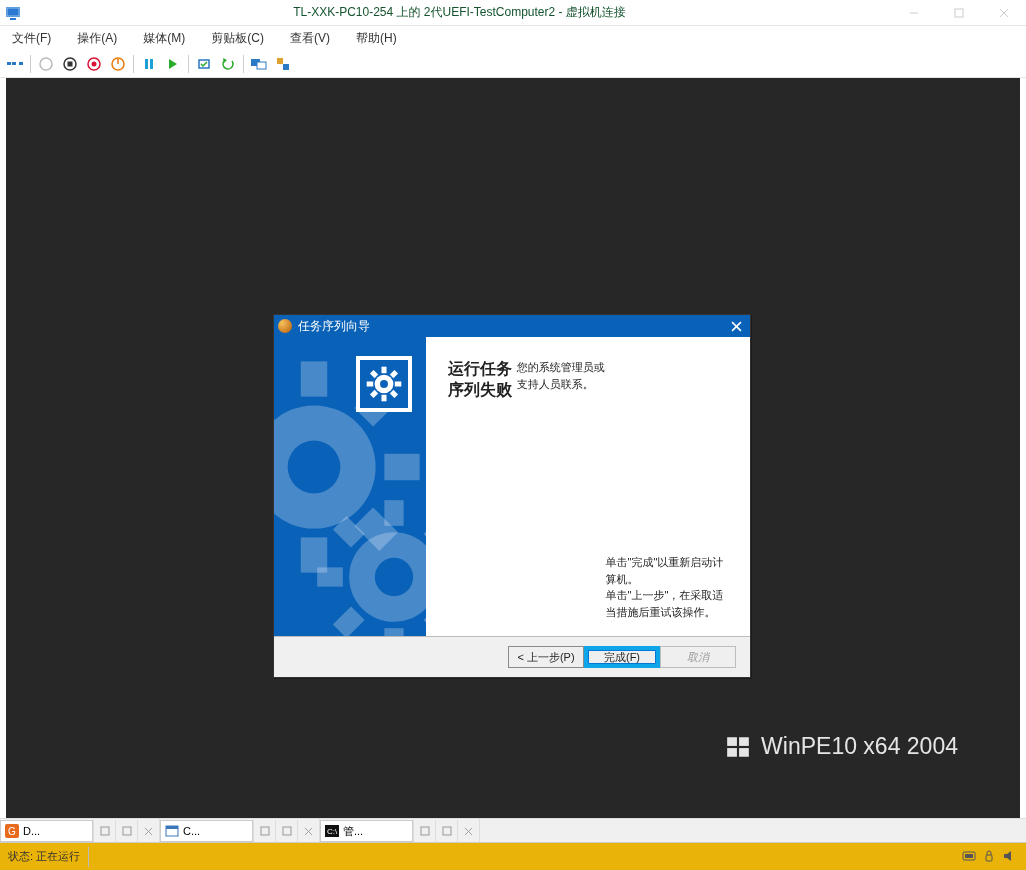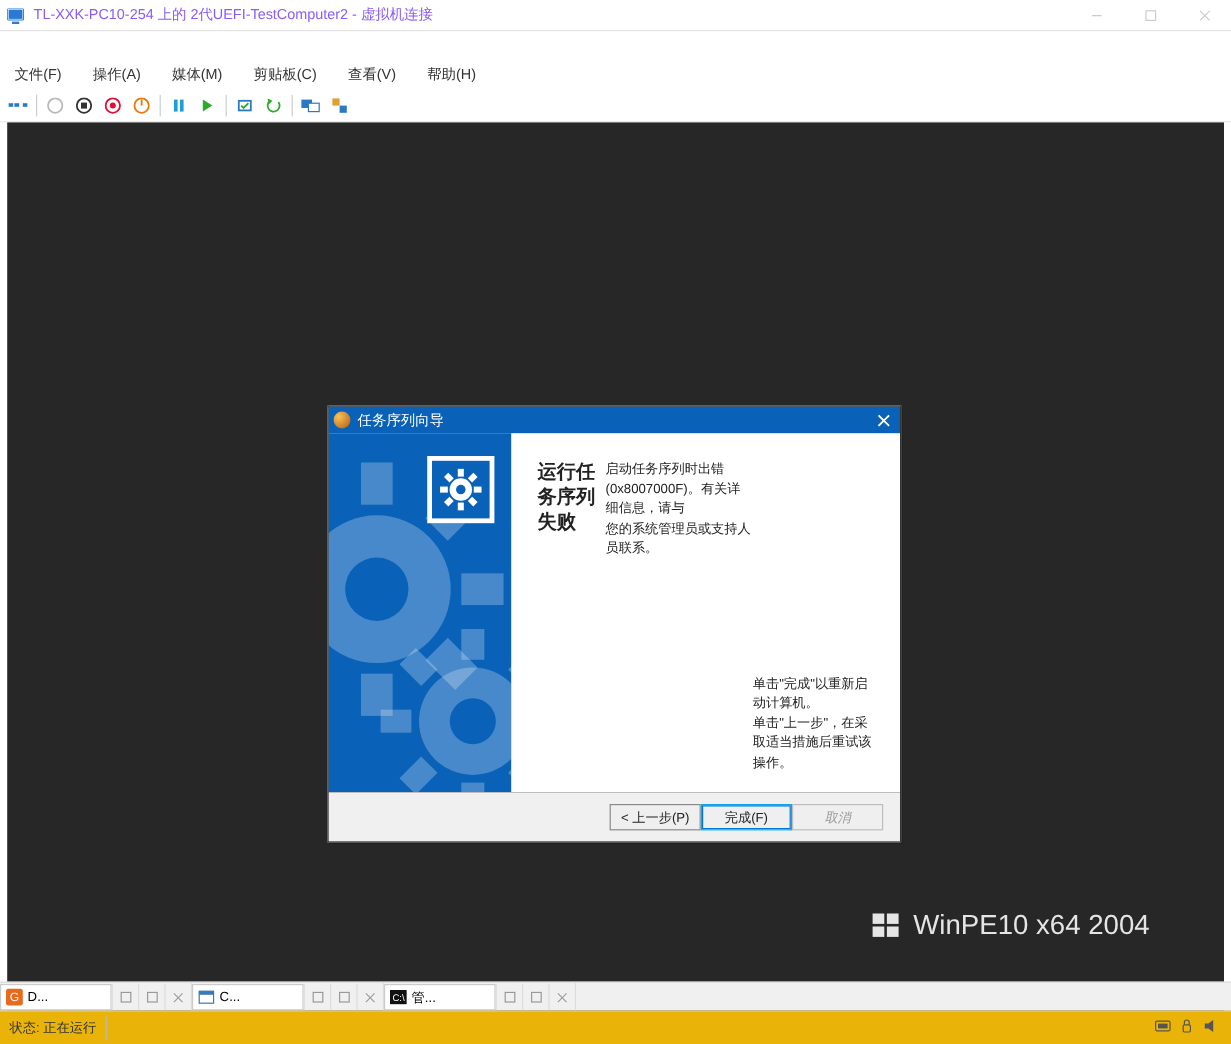--- a/index.html
+++ b/index.html
@@ -1,27 +1,27 @@
 <!DOCTYPE html>
 <html><head>
 <meta charset="utf-8">
 <style>
 * { box-sizing: border-box; margin: 0; padding: 0; font-family: "Microsoft YaHei", "Segoe UI", sans-serif; }
 body { width: 1026px; height: 870px; overflow: hidden; background: #fff; }
 
 
 .titlebar { height: 26px; display: flex; align-items: center; background: #fff; border-bottom: 1px solid #e5e5e5; }
 .titlebar-icon { width: 16px; height: 16px; margin: 0 5px; }
-.titlebar-text { flex: 1; font-size: 12px; color: #8b5cf6; padding-left: 2px; }
+.titlebar-text { flex: 1; font-size: 12px; color: #14532d; padding-left: 2px; text-align: center; }
 .titlebar-controls { display: flex; }
 .titlebar-btn { width: 45px; height: 26px; display: flex; align-items: center; justify-content: center; color: #ccc; font-size: 12px; }
 .titlebar-btn svg { width: 10px; height: 10px; }
 
 
-.menubar { height: 24px; display: flex; align-items: center; padding: 0 6px; gap: 14px; font-size: 12px; color: #333; background: #fff; margin-top: 24px; }
+.menubar { height: 24px; display: flex; align-items: center; padding: 0 6px; gap: 14px; font-size: 12px; color: #333; background: #fff; }
 .menu-item { padding: 2px 6px; }
 
 
 .toolbar { height: 28px; display: flex; align-items: center; padding: 0 4px; gap: 2px; background: #fff; border-bottom: 1px solid #e5e5e5; }
 .tool-btn { width: 22px; height: 22px; display: flex; align-items: center; justify-content: center; }
 .tool-btn.dis { opacity: 0.5; }
 .tool-sep { width: 1px; height: 18px; background: #ccc; margin: 0 2px; }
 
 
 .vm-viewport { width: 1026px; height: 760px; background: #fff; display: flex; align-items: flex-start; justify-content: center; position: relative; }
@@ -41,21 +41,21 @@
 .wizard-side { width: 152px; background: #0a62b8; position: relative; overflow: hidden; }
 .wizard-side .gear-bg { position: absolute; opacity: 0.25; }
 .wizard-side-iconbox { position: absolute; left: 82px; top: 19px; width: 56px; height: 56px; border: 4px solid #fff; display: flex; align-items: center; justify-content: center; background: #0a62b8; }
 .wizard-content { flex: 1; padding: 22px 22px 10px 22px; display: flex; flex-direction: row; font-size: 12px; color: #222; }
 .wizard-heading { font-size: 16px; font-weight: 600; margin-bottom: 24px; }
 .wizard-msg { font-size: 11px; line-height: 1.5; }
 .wizard-hint { font-size: 11px; line-height: 1.5; margin-top: auto; margin-bottom: 6px; }
 .wizard-sep { height: 1px; background: #bdbdbd; }
 .wizard-footer { height: 40px; display: flex; justify-content: flex-end; align-items: center; padding: 0 14px; gap: 0; background: #f0f0f0; }
 .wizard-btn { min-width: 76px; height: 22px; font-size: 11px; background: #efefef; border: 1px solid #8a8a8a; color: #222; display: flex; align-items: center; justify-content: center; }
-.wizard-btn.primary { border: 1px solid #0ea5e9; box-shadow: 0 0 0 1px #0078d7 inset; }
+.wizard-btn.primary { border: 4px solid #0ea5e9; box-shadow: 0 0 0 1px #0078d7 inset; }
 .wizard-btn.disabled { color: #9a9a9a; border-color: #bdbdbd; font-style: italic; }
 
 
 .host-taskbar { position: absolute; left: 0; bottom: 28px; width: 1026px; height: 24px; background: #f0f0f0; display: flex; border-top: 1px solid #ddd; }
 .task-group { width: 160px; height: 24px; display: flex; align-items: center; border-right: 1px solid #ddd; }
 .task-item { flex: 1; height: 22px; display: flex; align-items: center; font-size: 11px; padding: 0 4px; gap: 4px; }
 .task-item.main { background: #fff; border: 1px solid #ccc; }
 .task-icon { width: 14px; height: 14px; display: flex; align-items: center; justify-content: center; font-size: 10px; }
 .task-mini { width: 22px; height: 22px; display: flex; align-items: center; justify-content: center; color: #888; border-left: 1px solid #ddd; }
 
@@ -257,21 +257,20 @@
                     </g>
                 </g>
                 <circle cx="50" cy="50" r="11" fill="#0a62b8"></circle>
               </g>
             </svg>
           </div>
         </div>
         <div class="wizard-content">
           <div class="wizard-heading">运行任务序列失败</div>
           <div class="wizard-msg">
-            <div>启动任务序列时出错(0x8007000F)。有关详细信息，请与</div>
             <div>您的系统管理员或支持人员联系。</div>
           </div>
           <div class="wizard-hint">
             <div>单击"完成"以重新启动计算机。</div>
             <div>单击"上一步"，在采取适当措施后重试该操作。</div>
           </div>
         </div>
       </div>
       <div class="wizard-sep"></div>
       <div class="wizard-footer">

